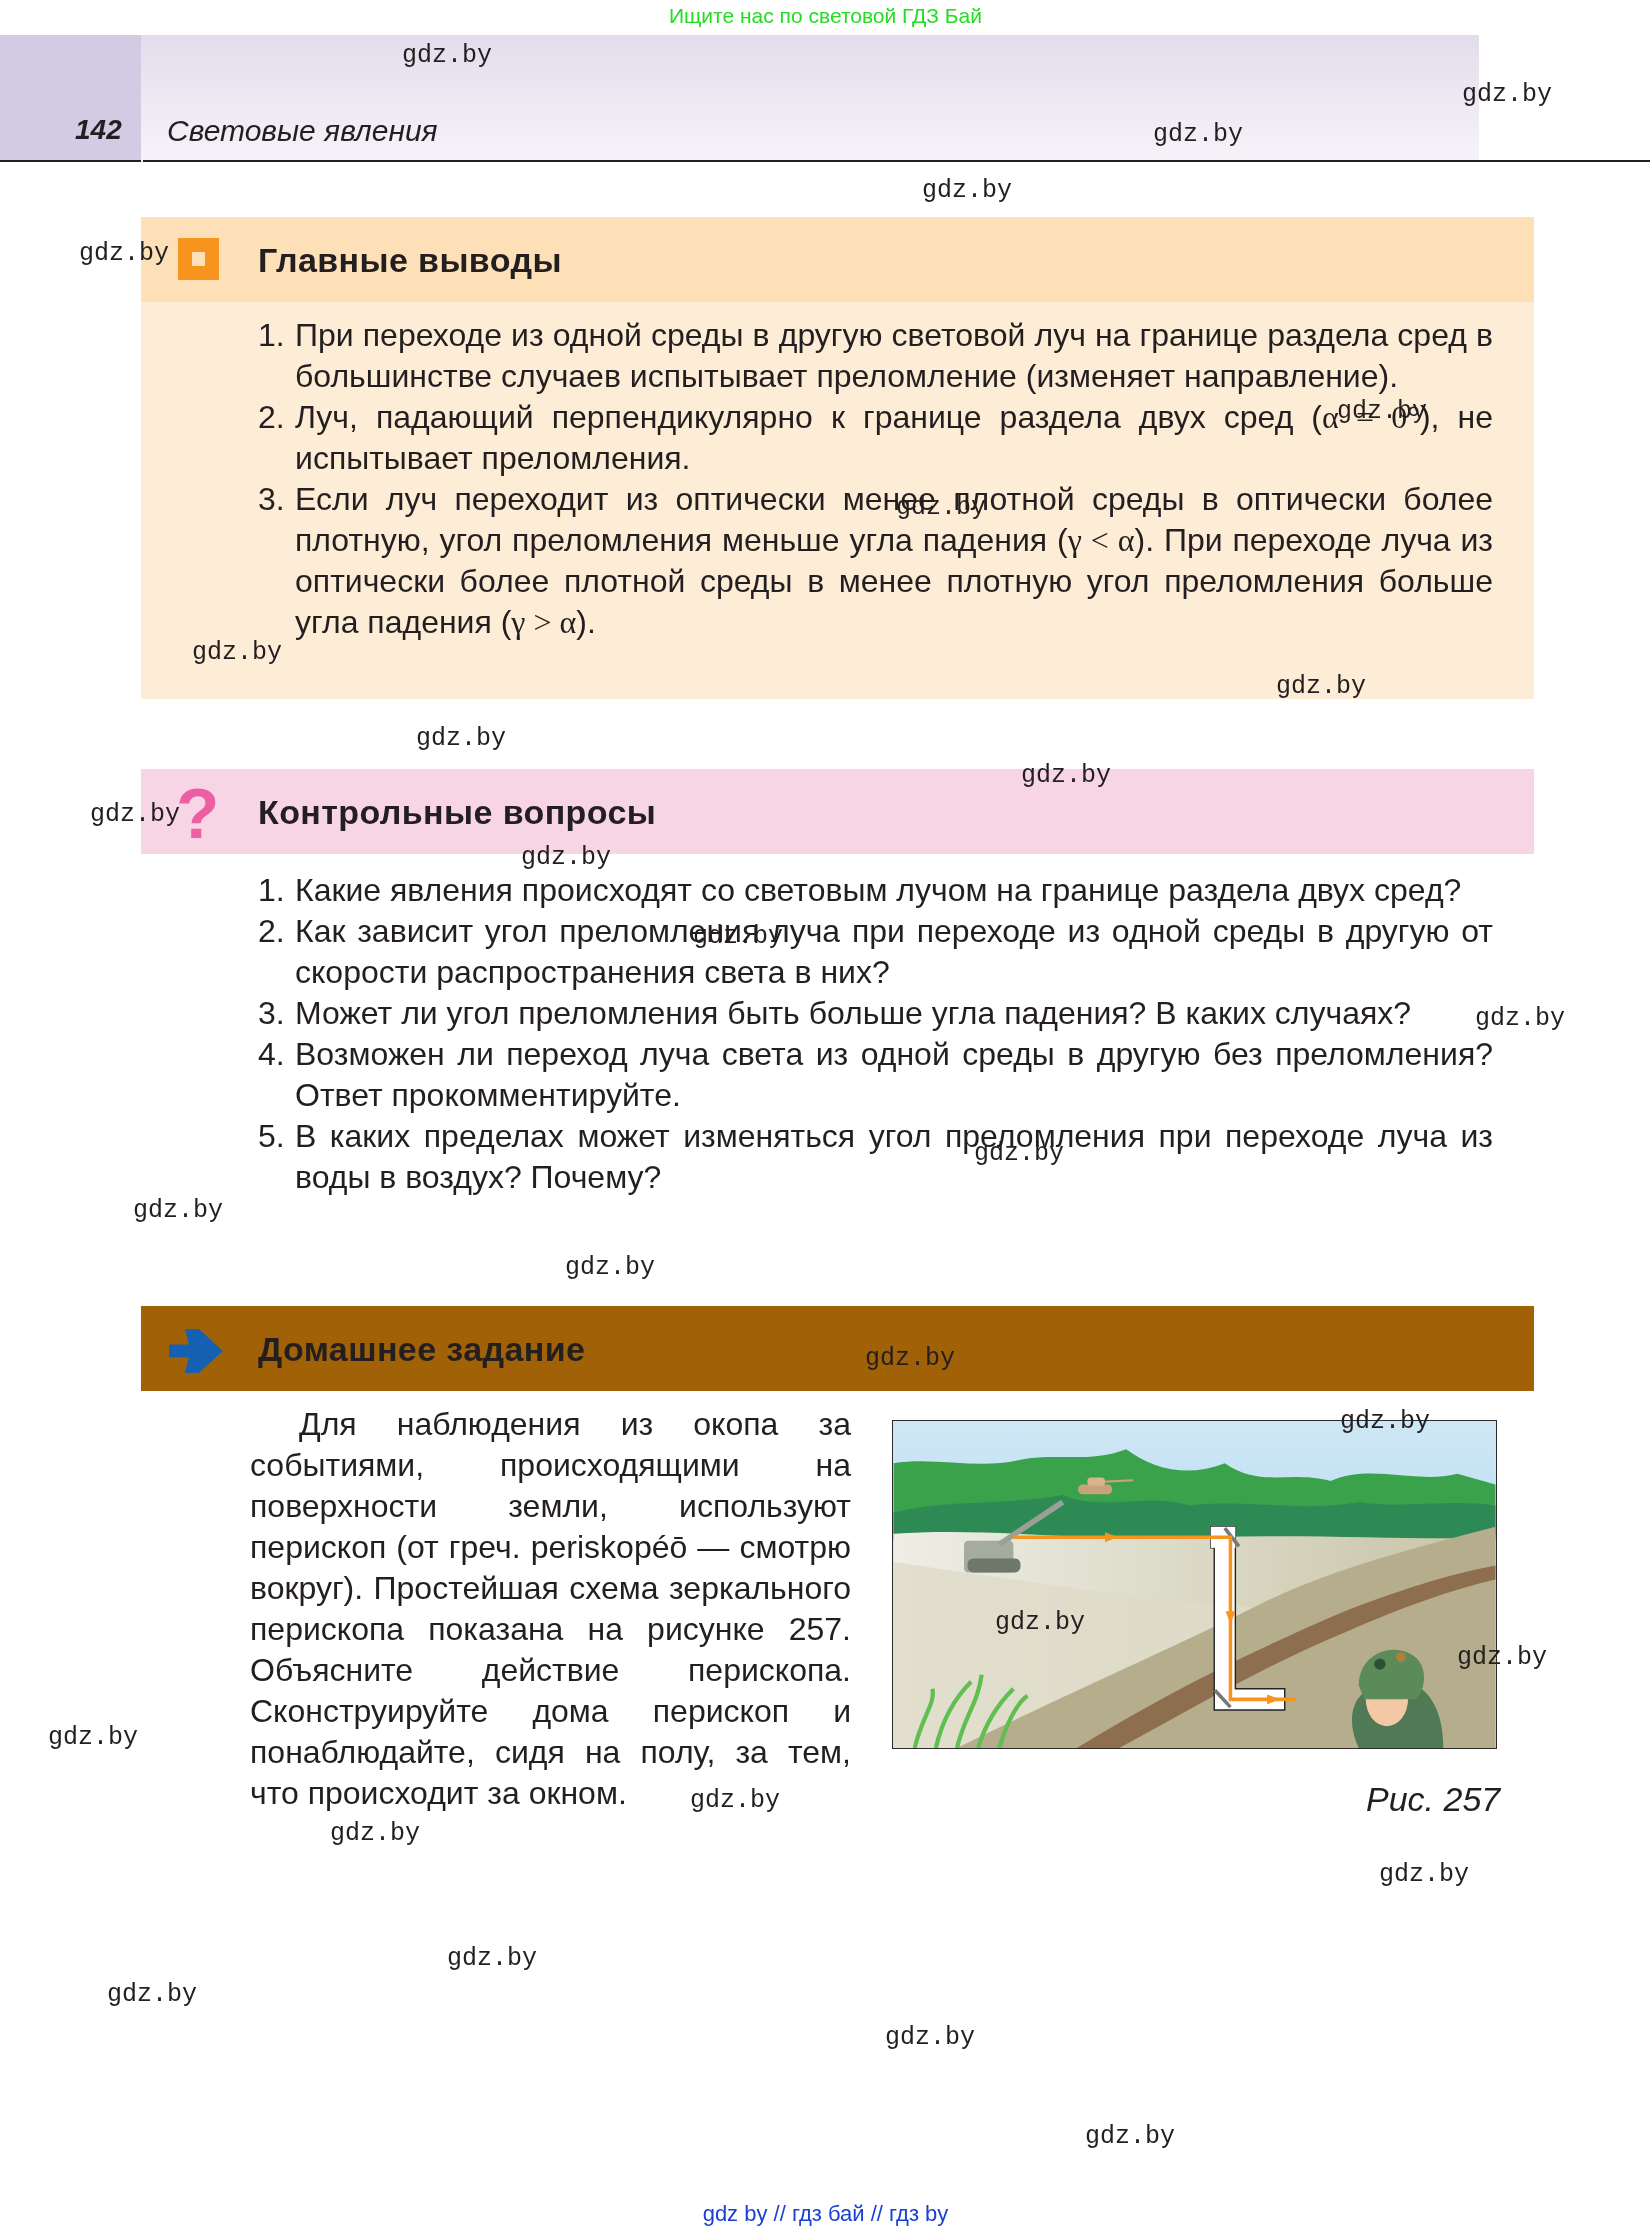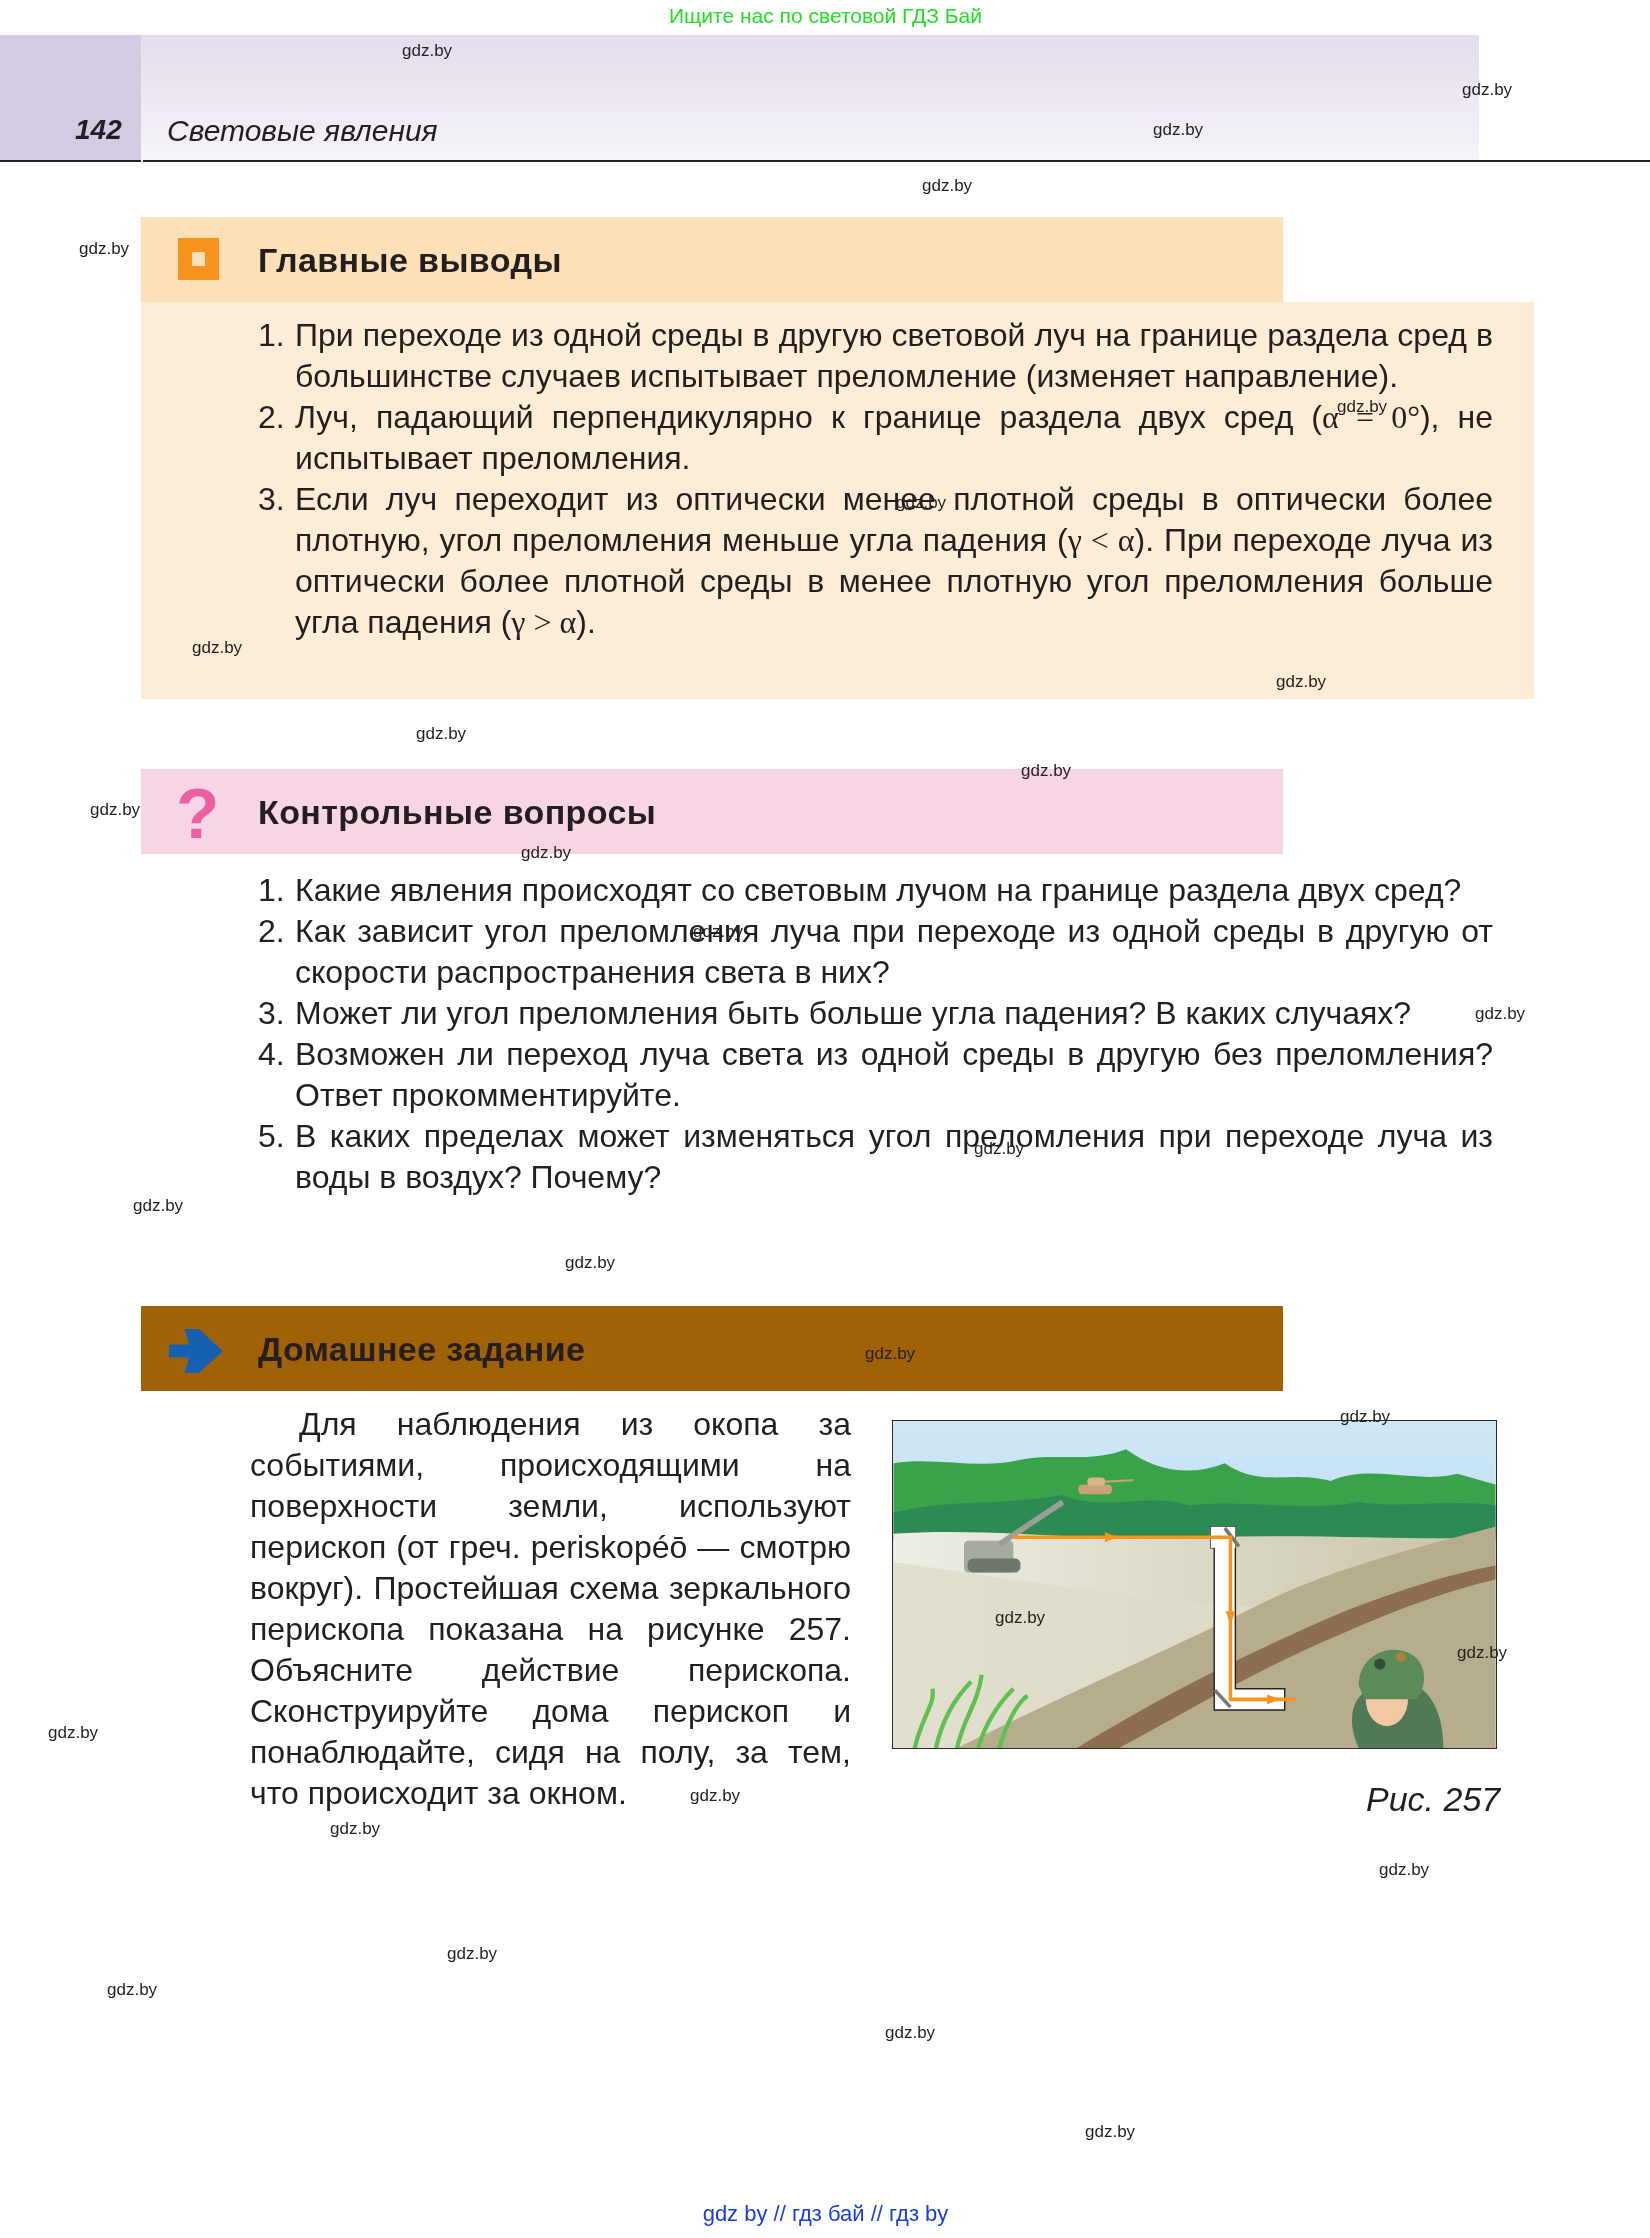--- a/index.html
+++ b/index.html
@@ -30,21 +30,21 @@
     position:absolute; left:75px; top:79px; font-size:28px; font-weight:bold; font-style:italic; color:#231f20;
   }
   .runhead .chapter {
     position:absolute; left:167px; top:79px; font-size:30px; font-style:italic; color:#231f20;text-align:right;
   }
   .rule { left:0; top:160px; width:1651px; height:2.1px; background:#231f20; }
   .rule .gap { position:absolute; left:141px; top:0; width:2.1px; height:2.1px; background:#f3f0f7; }
 
   
   .box-head {
-    left:141px; width:1142px; height:85px;
+    left:141px; width:1393px; height:85px;
   }
   .box-head .title {
     position:absolute; left:117px; top:24px; font-size:34px; font-weight:bold; color:#231f20; letter-spacing:0.4px;
   }
   .summary-head { top:217px; background:#fde0b8; }
   .summary-body { left:141px; top:302px; width:1393px; height:397px; background:#fdecd6; }
 
   .questions-head { top:769px; background:#f8d5e5; }
   .homework-head { top:1306px; background:#a16207; }
 
@@ -77,21 +77,21 @@
   .figure {
     left:892px; top:1420px; width:603px; height:327px; border:1.4px solid #2b2b2b; overflow:hidden;
     background:#e7e5d8;
   }
   .figure svg { display:block; }
   .caption {
     left:1366px; top:1780px; font-size:34px; font-style:italic; color:#231f20;
   }
 
   
-  .wm { position:absolute; font-size:17px; color:#231f20; white-space:nowrap; }
+  .wm { position:absolute; font-size:25px; color:#231f20; white-space:nowrap;font-family:Liberation Mono, monospace; }
 
   .footer {
     left:0; top:2201px; width:1651px; text-align:center; color:#1a3fd6; font-size:22px;
   }
 </style>
 </head>
 <body>
 
 <div class="abs promo">Ищите нас по световой ГДЗ Бай</div>
 

